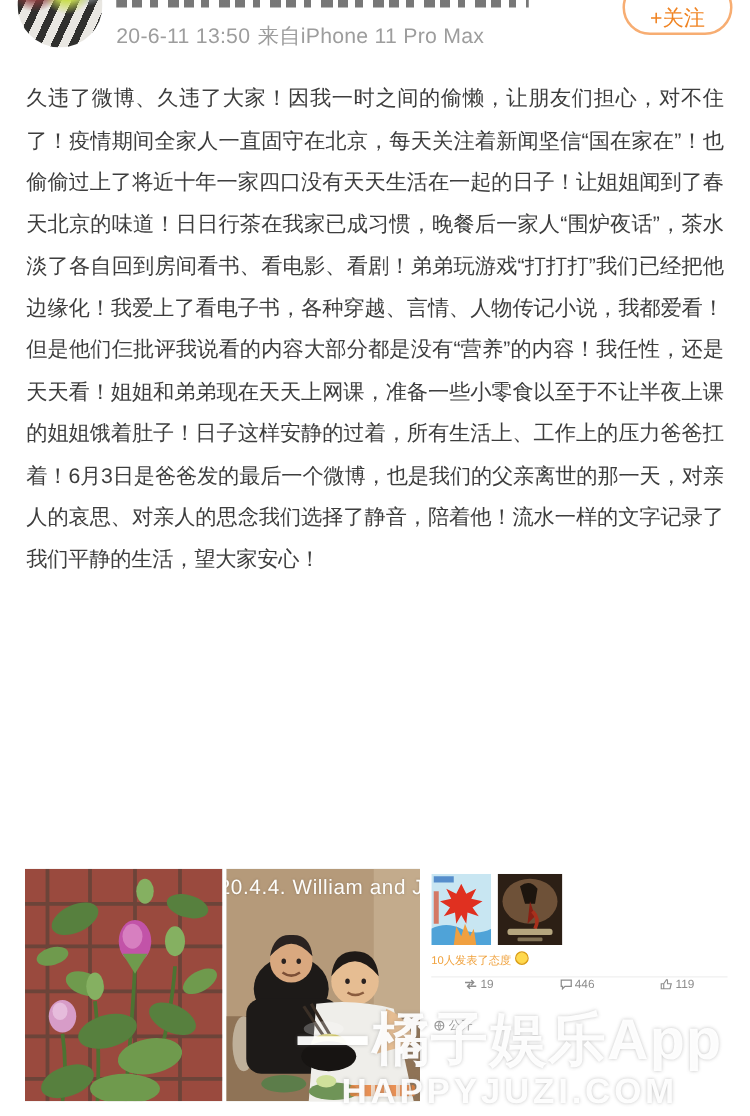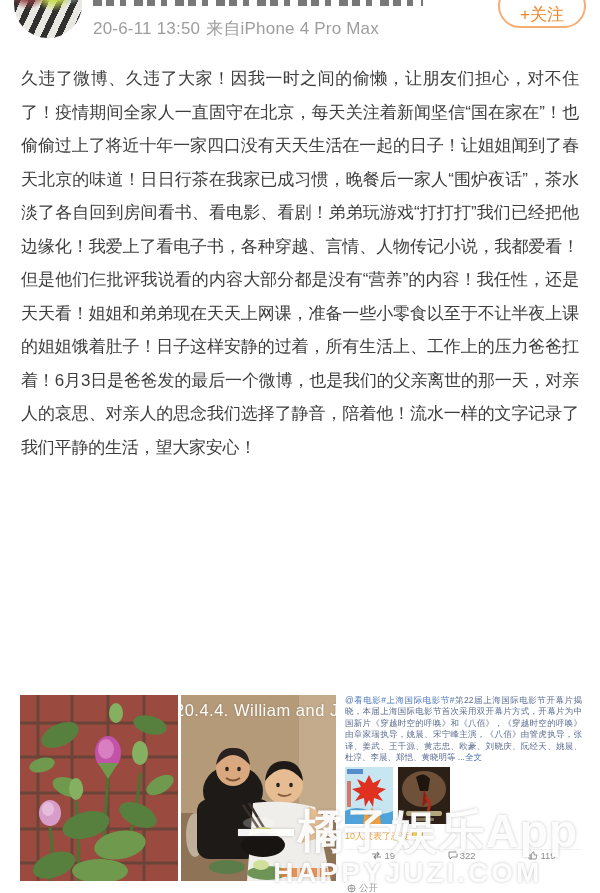--- a/index.html
+++ b/index.html
@@ -75,21 +75,21 @@
   .watermark .line2{font-size:28px;font-weight:bold;letter-spacing:3px;margin-top:-6px;}
   svg{display:block;}
 </style>
 </head>
 <body>
 
 <div class="header">
   <div class="avatar"></div>
   <div class="name-sliver"></div>
   <div class="meta">
-    <span>20-6-11 13:50</span><span>来自iPhone 4 Pro Max</span>
+    <span>20-6-11 13:50</span><span>来自iPhone 11 Pro Max</span>
   </div>
   <div class="follow-btn">+关注</div>
 </div>
 
 <div class="post-body">久违了微博、久违了大家！因我一时之间的偷懒，让朋友们担心，对不住了！疫情期间全家人一直固守在北京，每天关注着新闻坚信“国在家在”！也偷偷过上了将近十年一家四口没有天天生活在一起的日子！让姐姐闻到了春天北京的味道！日日行茶在我家已成习惯，晚餐后一家人“围炉夜话”，茶水淡了各自回到房间看书、看电影、看剧！弟弟玩游戏“打打打”我们已经把他边缘化！我爱上了看电子书，各种穿越、言情、人物传记小说，我都爱看！但是他们仨批评我说看的内容大部分都是没有“营养”的内容！我任性，还是天天看！姐姐和弟弟现在天天上网课，准备一些小零食以至于不让半夜上课的姐姐饿着肚子！日子这样安静的过着，所有生活上、工作上的压力爸爸扛着！6月3日是爸爸发的最后一个微博，也是我们的父亲离世的那一天，对亲人的哀思、对亲人的思念我们选择了静音，陪着他！流水一样的文字记录了我们平静的生活，望大家安心！</div>
 
 <div class="media-row">
 
   <div class="ph ph1">
     <svg width="158" height="186" viewBox="0 0 158 186">
@@ -165,21 +165,20 @@
       <ellipse cx="46" cy="172" rx="18" ry="7" fill="#5c7d4a"></ellipse>
       <ellipse cx="86" cy="178" rx="20" ry="7" fill="#6f9457"></ellipse>
       <ellipse cx="80" cy="170" rx="8" ry="5" fill="#cfe09a"></ellipse>
       <ellipse cx="78" cy="128" rx="16" ry="6" fill="#ffffff" opacity=".25"></ellipse>
     </svg>
     <div class="caption">20.4.4. William and James</div>
     <div class="photo-wm"></div>
   </div>
 
   <div class="quoted">
-    <div class="q-text"><span class="q-link">@看电影</span><span class="q-link">#上海国际电影节#</span><span>第22届上海国际电影节开幕片揭晓，本届上海国际电影节首次采用双开幕片方式，开幕片为中国新片《穿越时空的呼唤》和《八佰》，《穿越时空的呼唤》由章家瑞执导，姚晨、宋宁峰主演，《八佰》由管虎执导，张译、姜武、王千源、黄志忠、欧豪、刘晓庆、阮经天、姚晨、杜淳、李晨、郑恺、黄晓明等 ...</span><span class="q-link">全文</span></div>
 
     <div class="q-thumbs">
       <div class="q-thumb">
         <svg width="48" height="57" viewBox="0 0 48 57">
           <rect width="48" height="57" fill="#c8e6f2"></rect>
           <path d="M0 44 Q12 38 24 44 Q36 50 48 44 L48 57 L0 57Z" fill="#4fa3d8"></path>
           <path d="M24 8 L28 16 L36 12 L32 20 L41 22 L33 27 L38 34 L29 31 L28 40 L24 33 L20 40 L19 31 L10 34 L15 27 L7 22 L16 20 L12 12 L20 16 Z" fill="#e03020"></path>
           <path d="M18 57 L20 42 L24 50 L27 40 L31 50 L34 44 L36 57 Z" fill="#f0a040"></path>
           <rect x="2" y="2" width="16" height="5" fill="#3a78c2" opacity=".8"></rect>
           <rect x="2" y="14" width="4" height="26" fill="#d84a2a" opacity=".7"></rect>
@@ -206,21 +205,21 @@
       <span class="act">
         <svg width="11" height="9" viewBox="0 0 11 9">
             <path d="M1 3 L8 3 M6 1 L8 3 L6 5 M10 6 L3 6 M5 8 L3 6 L5 4" stroke="#8d8d8d" stroke-width="1.1" fill="none"></path>
           </svg>
         <span>19</span>
       </span>
       <span class="act">
         <svg width="10" height="9" viewBox="0 0 10 9">
             <path d="M1 1 H9 V6 H4 L2 8 V6 H1 Z" stroke="#8d8d8d" stroke-width="1" fill="none"></path>
           </svg>
-        <span>322</span>
+        <span>446</span>
       </span>
       <span class="act">
         <svg width="10" height="9" viewBox="0 0 10 9">
             <path d="M1 4 H3 V8 H1 Z M3 4 L5 1 Q6 0 6 2 L6 4 H9 L8 8 H3 Z" stroke="#8d8d8d" stroke-width=".9" fill="none"></path>
           </svg>
         <span>119</span>
       </span>
     </div>
 
     <div class="q-foot">

